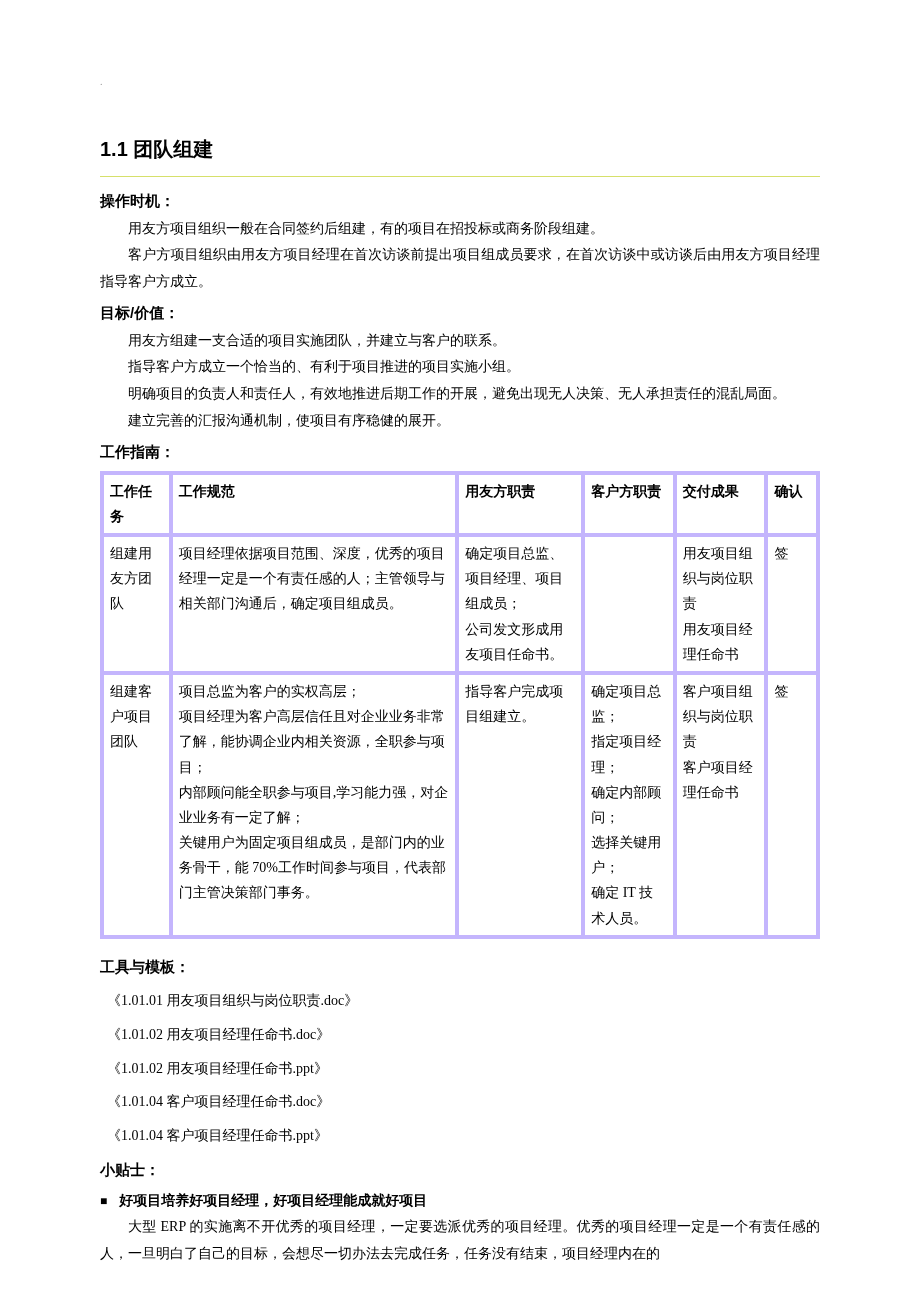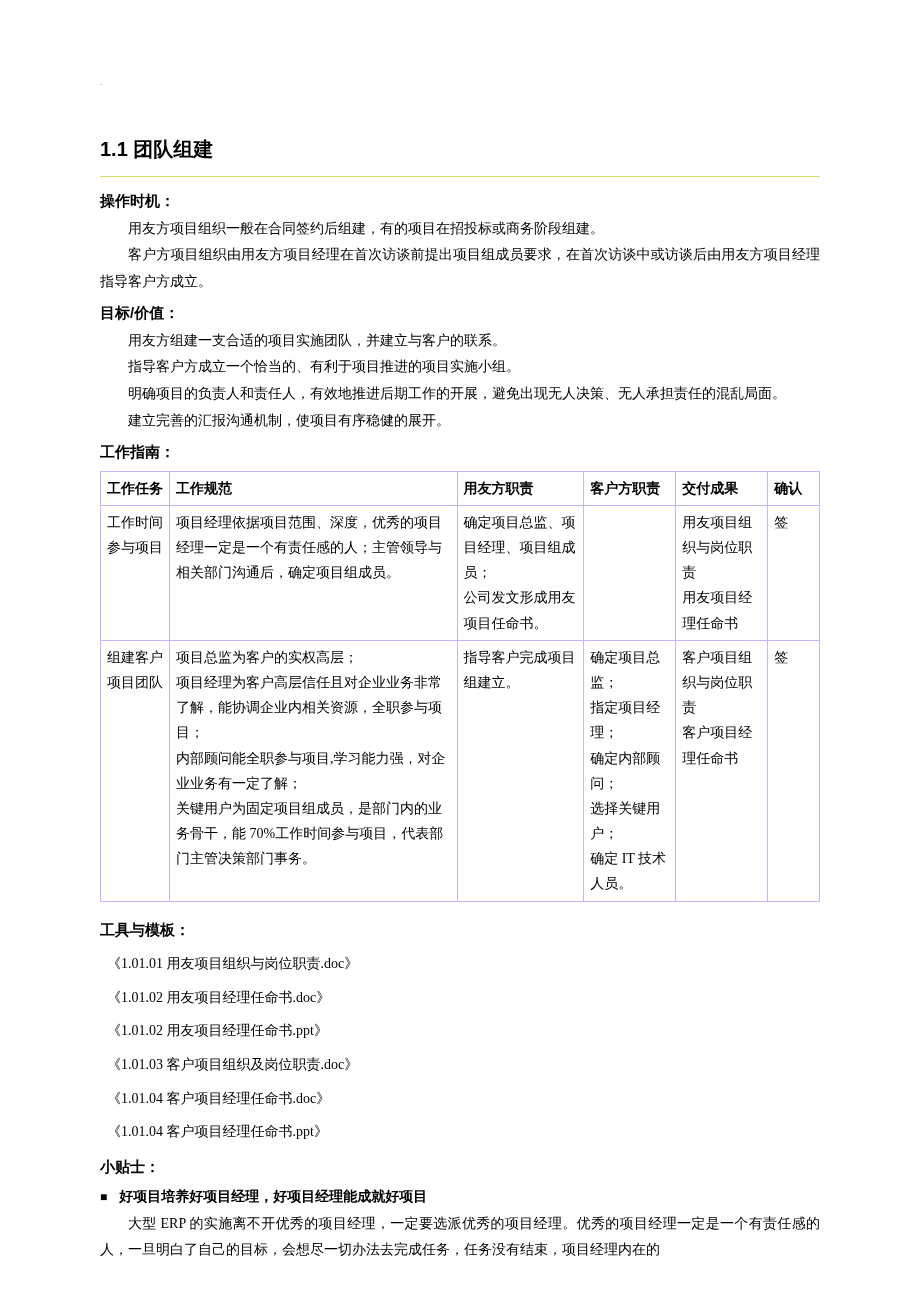--- a/index.html
+++ b/index.html
@@ -35,21 +35,21 @@
     margin: 0;
     text-align: justify;
   }
   table {
     border-collapse: collapse;
     width: 100%;
     margin-top: 4px;
     font-size: 14px;
   }
   th, td {
-    border: 1px solid #c4b5fd;
+    border: 4px solid #c4b5fd;
     padding: 4px 6px;
     text-align: left;
     vertical-align: top;
     line-height: 1.8;
   }
   th {
     font-family: "SimHei", "Microsoft YaHei", sans-serif;
     font-weight: bold;
   }
   .col-task { width: 60px; }
@@ -118,21 +118,21 @@
       <th class="col-task">工作任务</th>
       <th class="col-spec">工作规范</th>
       <th class="col-yf">用友方职责</th>
       <th class="col-kh">客户方职责</th>
       <th class="col-deliv">交付成果</th>
       <th class="col-conf">确认</th>
     </tr>
   </thead>
   <tbody>
     <tr>
-      <td>工作时间参与项目</td>
+      <td>组建用友方团队</td>
       <td>项目经理依据项目范围、深度，优秀的项目经理一定是一个有责任感的人；主管领导与相关部门沟通后，确定项目组成员。</td>
       <td>确定项目总监、项目经理、项目组成员；<br>公司发文形成用友项目任命书。</td>
       <td></td>
       <td>用友项目组织与岗位职责<br>用友项目经理任命书</td>
       <td>签</td>
     </tr>
     <tr>
       <td>组建客户项目团队</td>
       <td>项目总监为客户的实权高层；<br>项目经理为客户高层信任且对企业业务非常了解，能协调企业内相关资源，全职参与项目；<br>内部顾问能全职参与项目,学习能力强，对企业业务有一定了解；<br>关键用户为固定项目组成员，是部门内的业务骨干，能 70%工作时间参与项目，代表部门主管决策部门事务。</td>
       <td>指导客户完成项目组建立。</td>
@@ -141,21 +141,20 @@
       <td>签</td>
     </tr>
   </tbody>
 </table>
 
 <div class="heading" style="margin-top:14px;">工具与模板：</div>
 <div class="template-list">
   <p class="template-item">《1.01.01 用友项目组织与岗位职责.doc》</p>
   <p class="template-item">《1.01.02 用友项目经理任命书.doc》</p>
   <p class="template-item">《1.01.02 用友项目经理任命书.ppt》</p>
-  <p class="template-item">《1.01.03 客户项目组织及岗位职责.doc》</p>
   <p class="template-item">《1.01.04 客户项目经理任命书.doc》</p>
   <p class="template-item">《1.01.04 客户项目经理任命书.ppt》</p>
 </div>
 
 <div class="heading">小贴士：</div>
 <ul class="tips-list">
   <li><span class="tips-bold">好项目培养好项目经理，好项目经理能成就好项目</span></li>
 </ul>
 <p class="para">大型 ERP 的实施离不开优秀的项目经理，一定要选派优秀的项目经理。优秀的项目经理一定是一个有责任感的人，一旦明白了自己的目标，会想尽一切办法去完成任务，任务没有结束，项目经理内在的</p>
 

